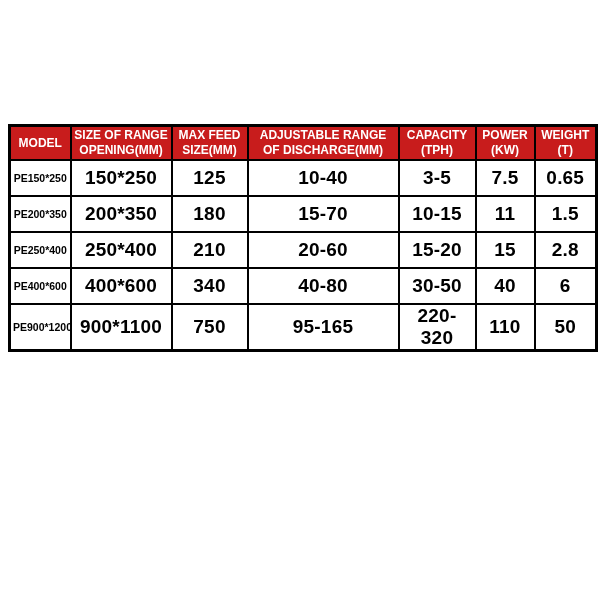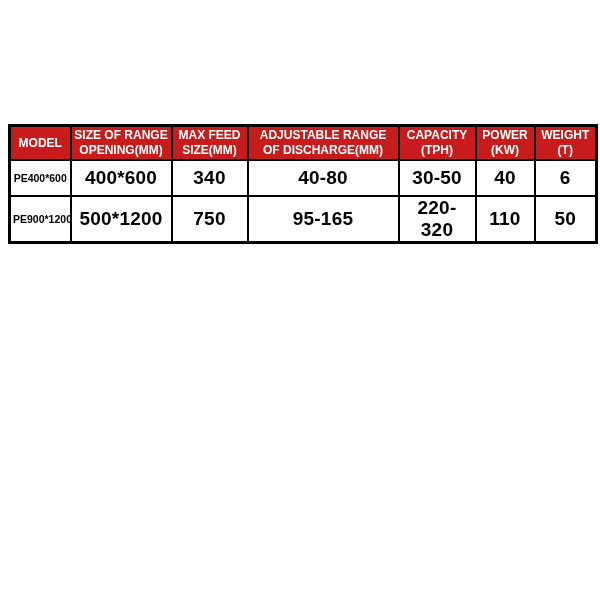--- a/index.html
+++ b/index.html
@@ -88,31 +88,58 @@
         <th>CAPACITY
 (TPH)</th>
         <th>POWER
 (KW)</th>
         <th>WEIGHT
 (T)</th>
       </tr>
     </thead>
     <tbody id="spec-tbody">
         <tr>
+          <td class="model-cell">PE150*250</td>
+          <td>150*250</td>
+          <td>125</td>
+          <td>10-40</td>
+          <td>3-5</td>
+          <td>7.5</td>
+          <td>0.65</td>
+        </tr>
+        <tr>
+          <td class="model-cell">PE200*350</td>
+          <td>200*350</td>
+          <td>180</td>
+          <td>15-70</td>
+          <td>10-15</td>
+          <td>11</td>
+          <td>1.5</td>
+        </tr>
+        <tr>
+          <td class="model-cell">PE250*400</td>
+          <td>250*400</td>
+          <td>210</td>
+          <td>20-60</td>
+          <td>15-20</td>
+          <td>15</td>
+          <td>2.8</td>
+        </tr>
+        <tr>
           <td class="model-cell">PE400*600</td>
           <td>400*600</td>
           <td>340</td>
           <td>40-80</td>
           <td>30-50</td>
           <td>40</td>
           <td>6</td>
         </tr>
         <tr>
           <td class="model-cell">PE900*1200</td>
-          <td>500*1200</td>
+          <td>900*1100</td>
           <td>750</td>
           <td>95-165</td>
           <td>220-320</td>
           <td>110</td>
           <td>50</td>
         </tr>
       </tbody>
   </table>
 </div>
 

